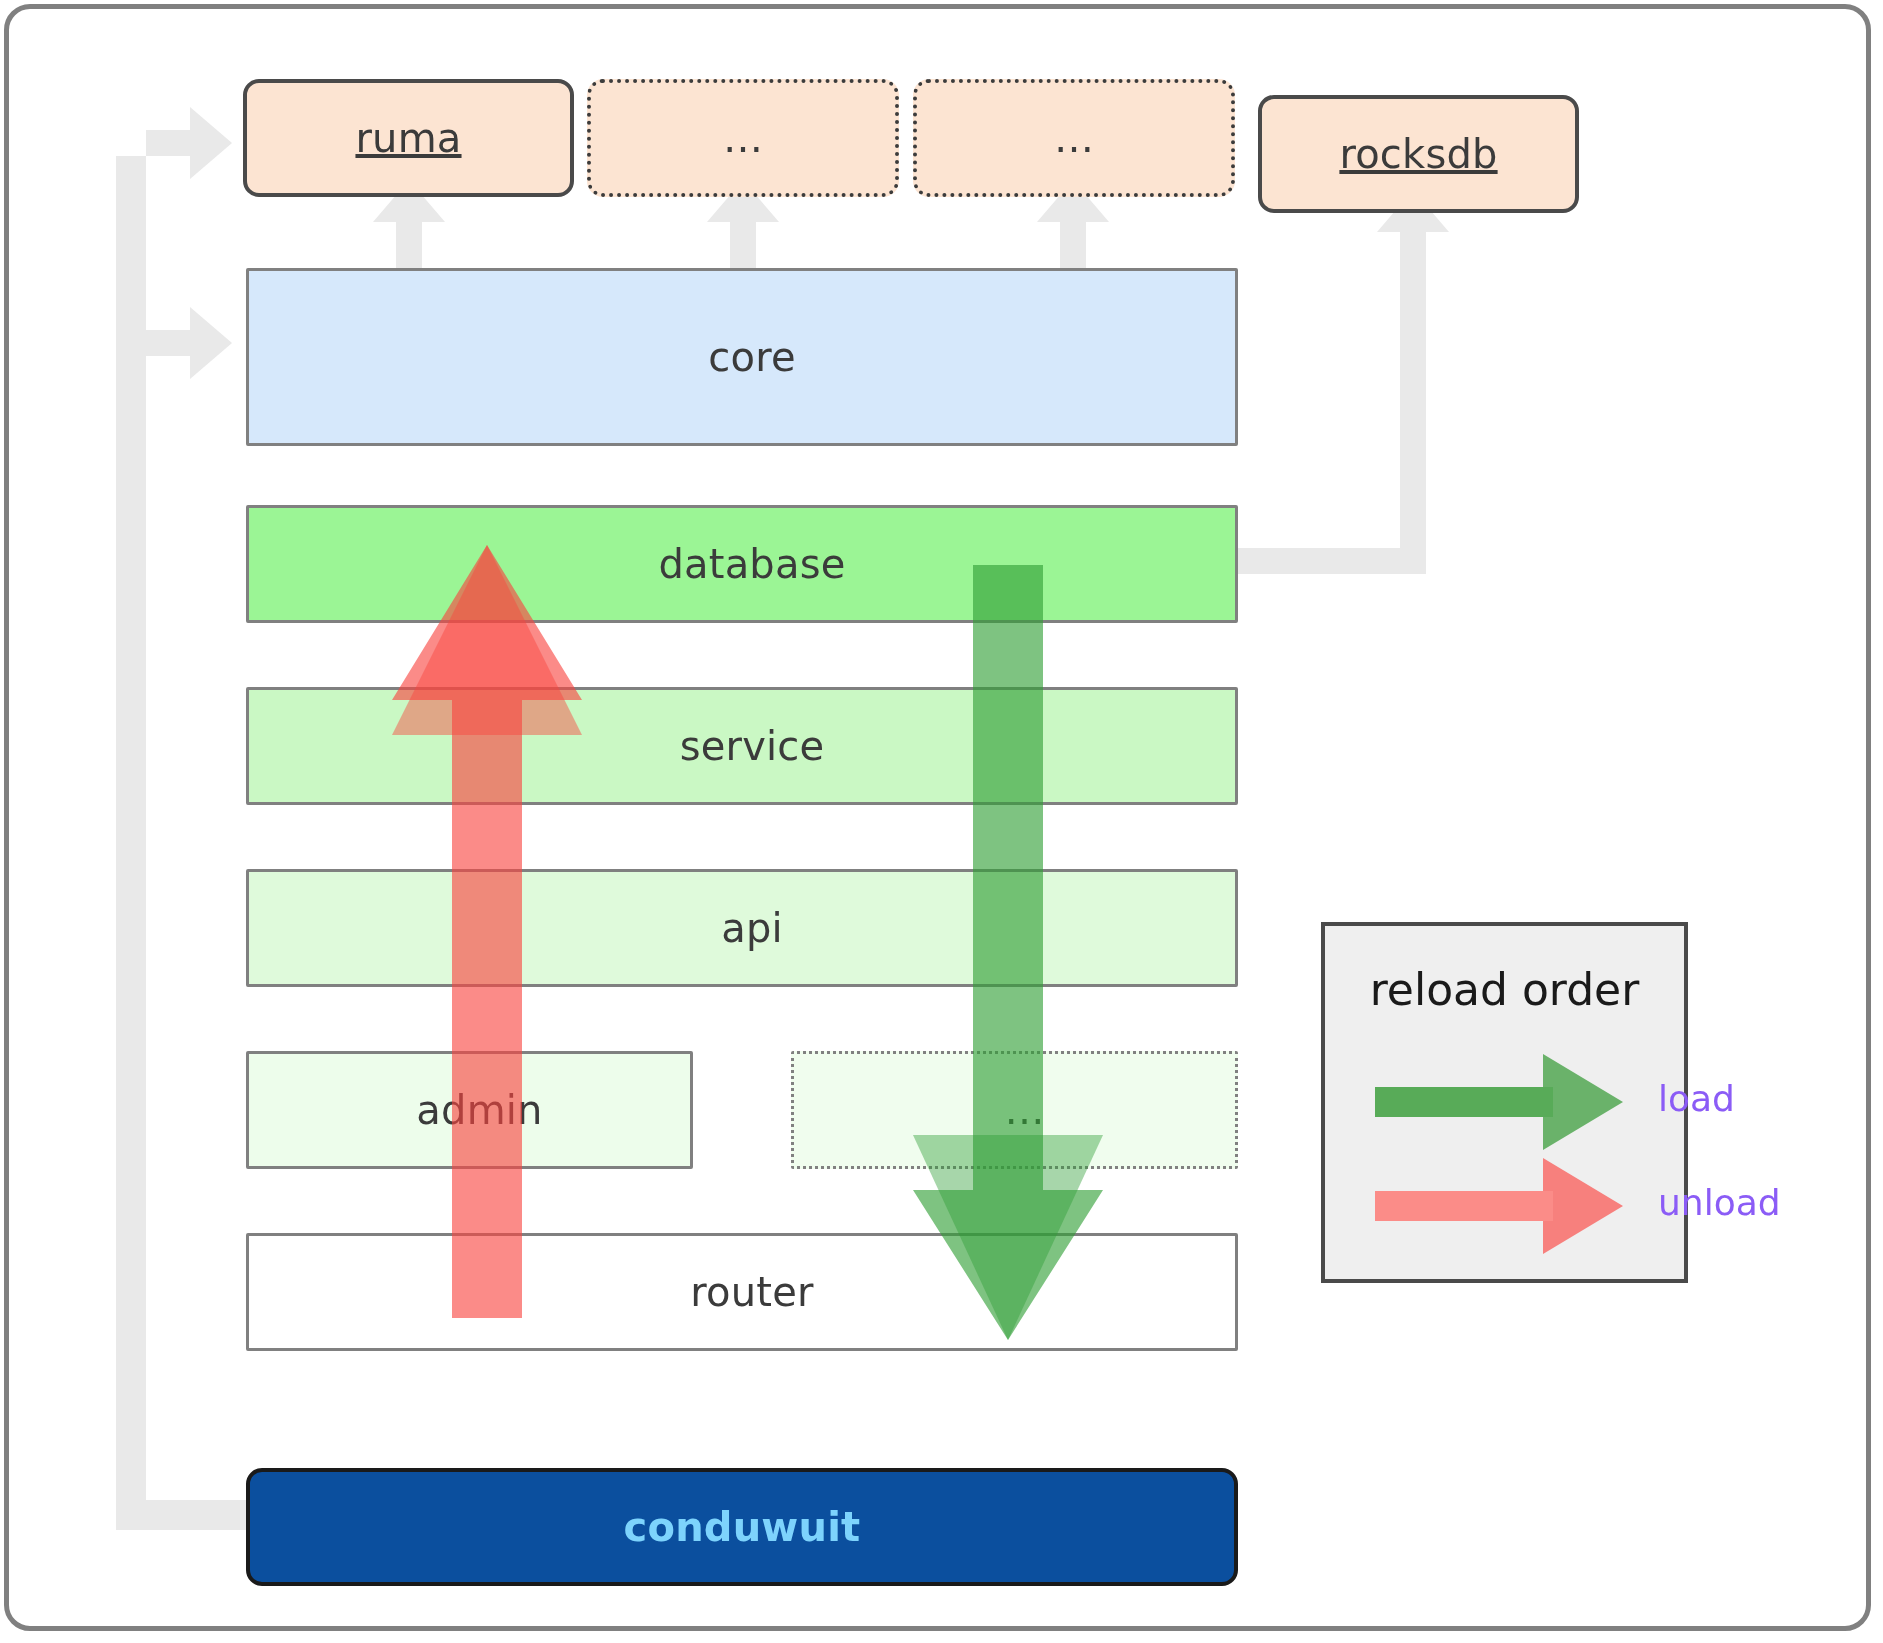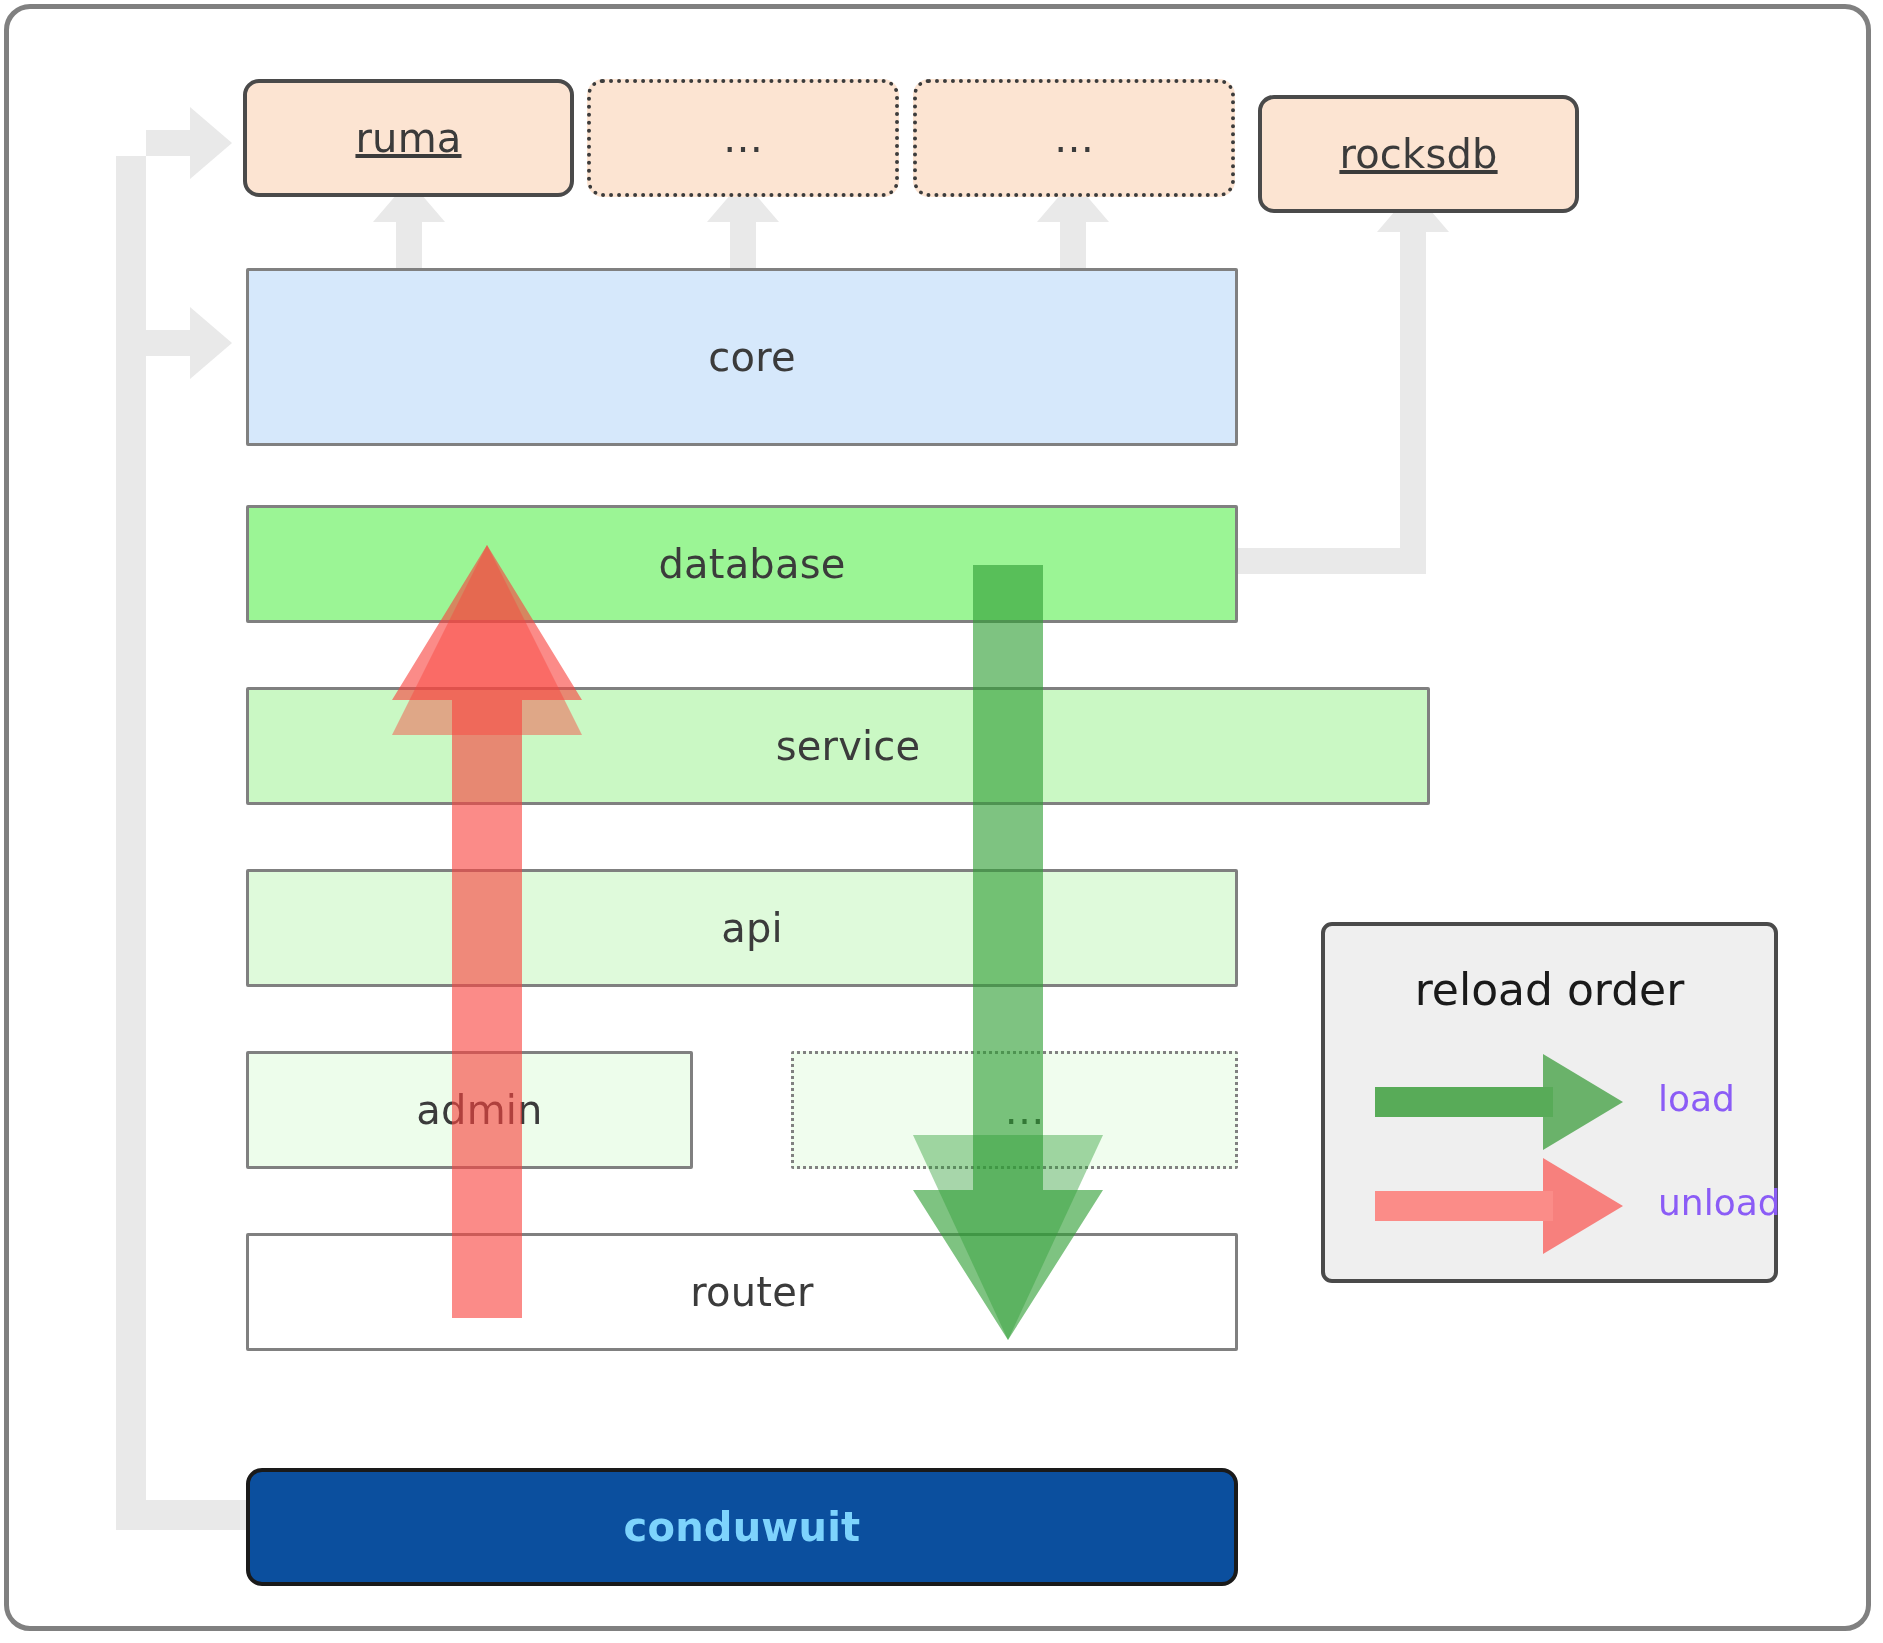--- a/index.html
+++ b/index.html
@@ -154,21 +154,21 @@
   </div>
 
   <div class="node layerbox" style="left:246px; top:268px; width:992px; height:178px; background:#d6e8fb;">
     <span>core</span>
   </div>
 
   <div class="node layerbox" style="left:246px; top:505px; width:992px; height:118px; background:#9bf595;text-align:center;">
     <span>database</span>
   </div>
 
-  <div class="node layerbox" style="left:246px; top:687px; width:1184px; height:118px; background:#caf8c4;">
+  <div class="node layerbox" style="left:246px; top:687px; width:992px; height:118px; background:#caf8c4;">
     <span>service</span>
   </div>
 
   <div class="node layerbox" style="left:246px; top:869px; width:992px; height:118px; background:#dffadb;">
     <span>api</span>
   </div>
 
   <div class="node layerbox" style="left:246px; top:1051px; width:447px; height:118px; background:#edfdeb;">
     <span>admin</span>
   </div>
@@ -209,21 +209,21 @@
                L 1008 1340
                L 1103 1190
                L 1043 1190
                L 1043 565 Z"></path>
     </g>
     <g opacity="0.42">
       <path fill="#2e9e34" d="M 1008 1340 L 913 1135 L 1103 1135 Z"></path>
     </g>
   </svg>
 
-  <div class="legend" style="left:1321px; top:922px; width:457px; height:361px;border-radius:11px;">
+  <div class="legend" style="left:1321px; top:922px; width:367px; height:361px;">
     <div class="legend-title">reload order</div>
 
     <svg style="position:absolute; left:50px; top:128px;" width="250" height="96" viewBox="0 0 250 96" xmlns="http://www.w3.org/2000/svg">
       <g opacity="0.75">
         <path fill="#3d9e3d" d="M 0 33 L 0 63 L 168 63 L 168 96 L 248 48 L 168 0 L 168 33 Z"></path>
       </g>
       <g opacity="0.95">
         <rect x="0" y="33" width="178" height="30" fill="#57ab57"></rect>
       </g>
     </svg>

